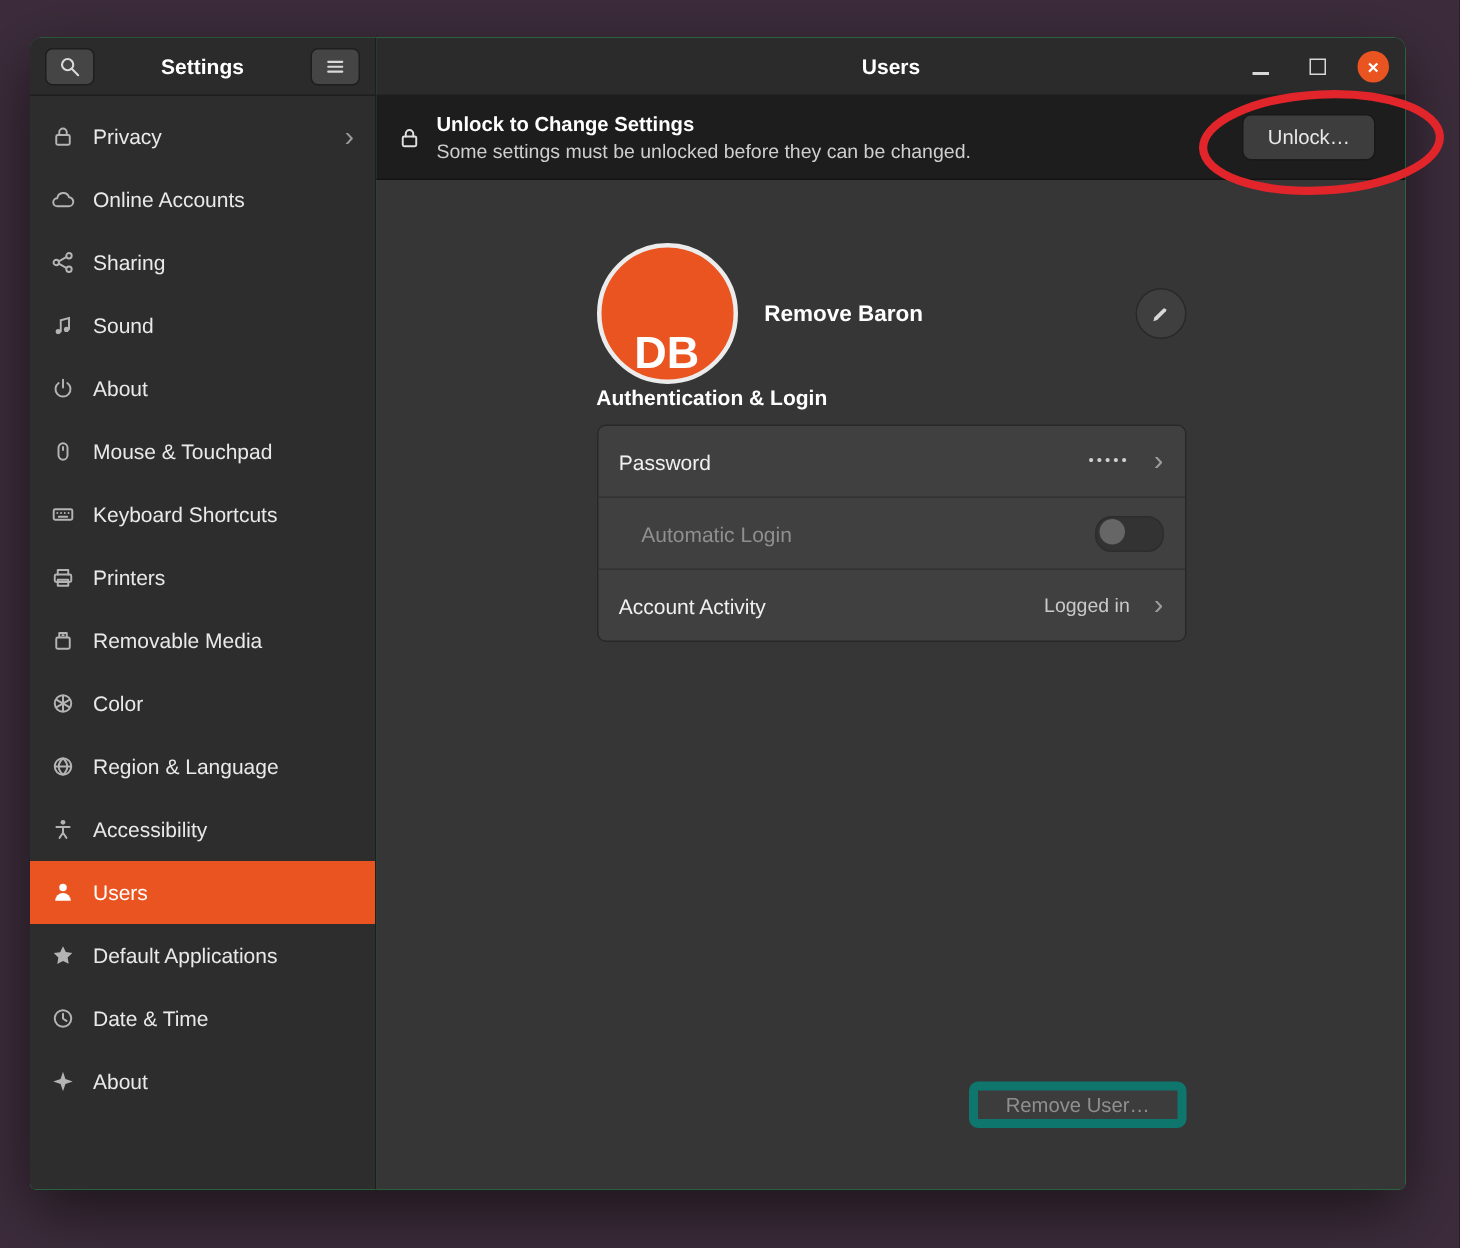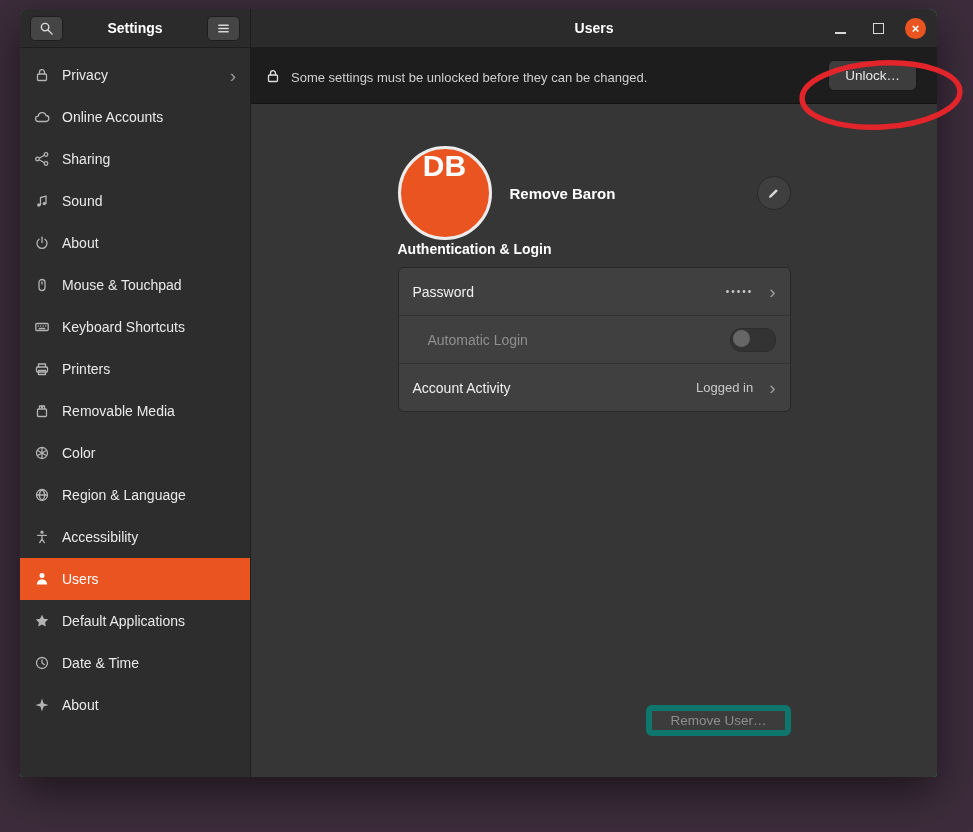--- a/index.html
+++ b/index.html
@@ -1,18 +1,18 @@
 <!DOCTYPE html>
 <html><head>
 <meta charset="utf-8">
 <style>
   html,body{margin:0;padding:0;background:#1a1a1a;}
   .desktop{position:relative;width:973px;height:832px;background:#3d2d3c;overflow:hidden;
            font-family:"Liberation Sans","DejaVu Sans",sans-serif;}
-  .window{position:absolute;left:20px;top:9px;width:917px;height:768px;display:flex;
+  .window{position:absolute;left:20px;top:25px;width:917px;height:768px;display:flex;
           border-radius:8px 8px 4px 4px;overflow:hidden;background:#22c55e;
           box-shadow:0 14px 44px rgba(0,0,0,.55);}
   
   .sidebar{width:230px;flex:none;background:#2d2d2d;border-right:1px solid #1e1e1e;
            display:flex;flex-direction:column;}
   .sidebar-header{height:38px;flex:none;background:#2b2b2b;border-bottom:1px solid #1e1e1e;
                   display:flex;align-items:center;padding:0 10px;gap:8px;}
   .sidebar-title{flex:1;text-align:center;color:#ffffff;font-weight:bold;font-size:14px;}
   .icon-btn{width:33px;height:25px;background:#454545;border:1px solid #1e1e1e;border-radius:5px;
             display:flex;align-items:center;justify-content:center;color:#d9d9d9;padding:0;cursor:pointer;}
@@ -41,21 +41,21 @@
            display:flex;align-items:center;padding:0 14px;gap:10px;}
   .infobar-text{flex:1;}
   .infobar-title{color:#ffffff;font-weight:bold;font-size:13.5px;}
   .infobar-subtitle{color:#cfcfcf;font-size:13px;margin-top:3px;}
   .unlock-btn{background:#3d3d3d;color:#e8e8e8;border:1px solid #191919;border-radius:6px;
               height:31px;padding:0 16px;font-size:13.5px;margin-right:6px;cursor:pointer;}
   .page{flex:1;position:relative;display:flex;flex-direction:column;align-items:center;background:#363636;}
   .panel{width:393px;position:relative;height:100%;}
   .user-header{display:flex;align-items:center;margin-top:41px;height:96px;}
   .avatar{width:88px;height:88px;border-radius:50%;background:#E95420;border:3px solid #ececec;
-          display:flex;align-items:flex-start;justify-content:center;color:#ffffff;
+          display:flex;align-items:flex-end;justify-content:center;color:#ffffff;
           font-weight:bold;font-size:30px;flex:none;}
   .user-name{margin-left:18px;color:#ffffff;font-weight:bold;font-size:15px;}
   .edit-btn{margin-left:auto;width:34px;height:34px;border-radius:50%;background:#3f3f3f;
             border:1px solid #292929;color:#d8d8d8;display:flex;align-items:center;
             justify-content:center;cursor:pointer;padding:0;}
   .section-title{color:#ffffff;font-weight:bold;font-size:14px;}
   .listbox{margin-top:10px;border:1px solid #282828;border-radius:6px;overflow:hidden;}
   .row{height:47px;background:#404040;display:flex;align-items:center;padding:0 14px;gap:16px;cursor:pointer;}
   .row + .row{border-top:1px solid #333333;}
   .row-label{flex:1;color:#f0f0f0;font-size:14px;}
@@ -264,20 +264,21 @@
       </header>
 
       <div class="infobar">
         <span class="ic" style="color:#e0e0e0">
           <svg width="16" height="16" viewBox="0 0 16 16" fill="none" stroke="currentColor" stroke-width="1.3" stroke-linecap="round" stroke-linejoin="round">
               <rect x="3.5" y="7" width="9" height="6.5" rx="1"></rect>
               <path d="M5.5 7V5.2a2.5 2.5 0 0 1 5 0V7"></path>
             </svg>
         </span>
         <div class="infobar-text">
+          <div class="infobar-title">Unlock to Change Settings</div>
           <div class="infobar-subtitle">Some settings must be unlocked before they can be changed.</div>
         </div>
         <button class="unlock-btn">Unlock…</button>
       </div>
 
       <div class="page">
         <div class="panel">
           <div class="user-header">
             <div class="avatar">
               <span>DB</span>

